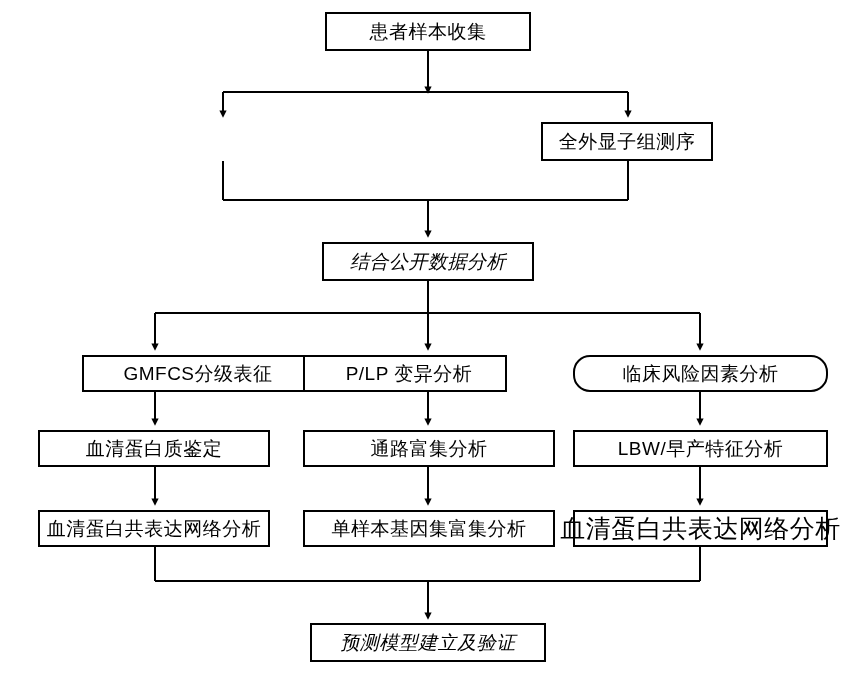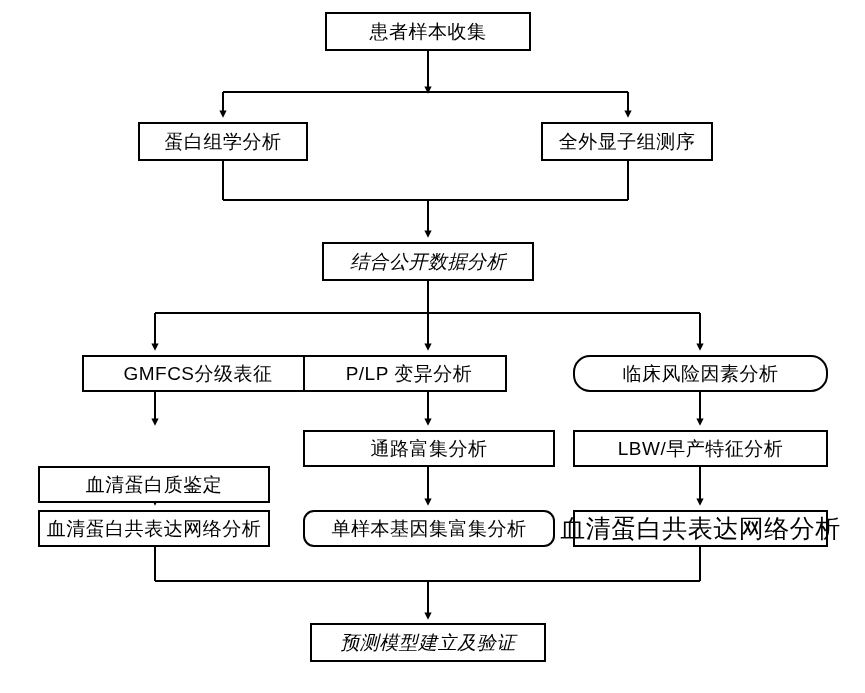--- a/index.html
+++ b/index.html
@@ -52,27 +52,27 @@
 
   
   #node-combine    { left: 322px; top: 242px; width: 212px; height: 39px; font-size: 19px; font-style: italic; }
 
   
   #node-gmfcs      { left: 38px;  top: 355px; width: 232px; height: 37px; font-size: 19px; margin-left: 44px; }
   #node-plp        { left: 303px; top: 355px; width: 204px; height: 37px; font-size: 19px; padding-left: 8px; }
   #node-clinrisk   { left: 573px; top: 355px; width: 255px; height: 37px; font-size: 19px; border-radius: 17px; }
 
   
-  #node-serum-id   { left: 38px;  top: 430px; width: 232px; height: 37px; font-size: 19px; margin-top: 36px; }
+  #node-serum-id   { left: 38px;  top: 430px; width: 232px; height: 37px; font-size: 19px; }
   #node-pathway    { left: 303px; top: 430px; width: 252px; height: 37px; font-size: 19px; }
   #node-lbw        { left: 573px; top: 430px; width: 255px; height: 37px; font-size: 19px; }
 
   
   #node-multimark  { left: 38px;  top: 510px; width: 232px; height: 37px; font-size: 19px; }
-  #node-ssgsea     { left: 303px; top: 510px; width: 252px; height: 37px; font-size: 19px; border-radius: 11px; }
+  #node-ssgsea     { left: 303px; top: 510px; width: 252px; height: 37px; font-size: 19px; }
   #node-coexpr     { left: 573px; top: 510px; width: 255px; height: 37px; font-size: 25px; }
 
   
   #node-final      { left: 310px; top: 623px; width: 236px; height: 39px; font-size: 19px; font-style: italic; }
 </style>
 </head>
 <body>
 
 <div id="flowchart-canvas">
 
@@ -132,23 +132,20 @@
         <path d="M428,581 L428,616" marker-end="url(#arrowhead)"></path>
       </g>
 
     </g>
   </svg>
 
   <div class="node" id="node-start">
     <span class="node-label">患者样本收集</span>
   </div>
 
-  <div class="node" id="node-proteomics">
-    <span class="node-label">蛋白组学分析</span>
-  </div>
 
   <div class="node" id="node-wes">
     <span class="node-label">全外显子组测序</span>
   </div>
 
   <div class="node" id="node-combine">
     <span class="node-label">结合公开数据分析</span>
   </div>
 
   <div class="node" id="node-gmfcs">

